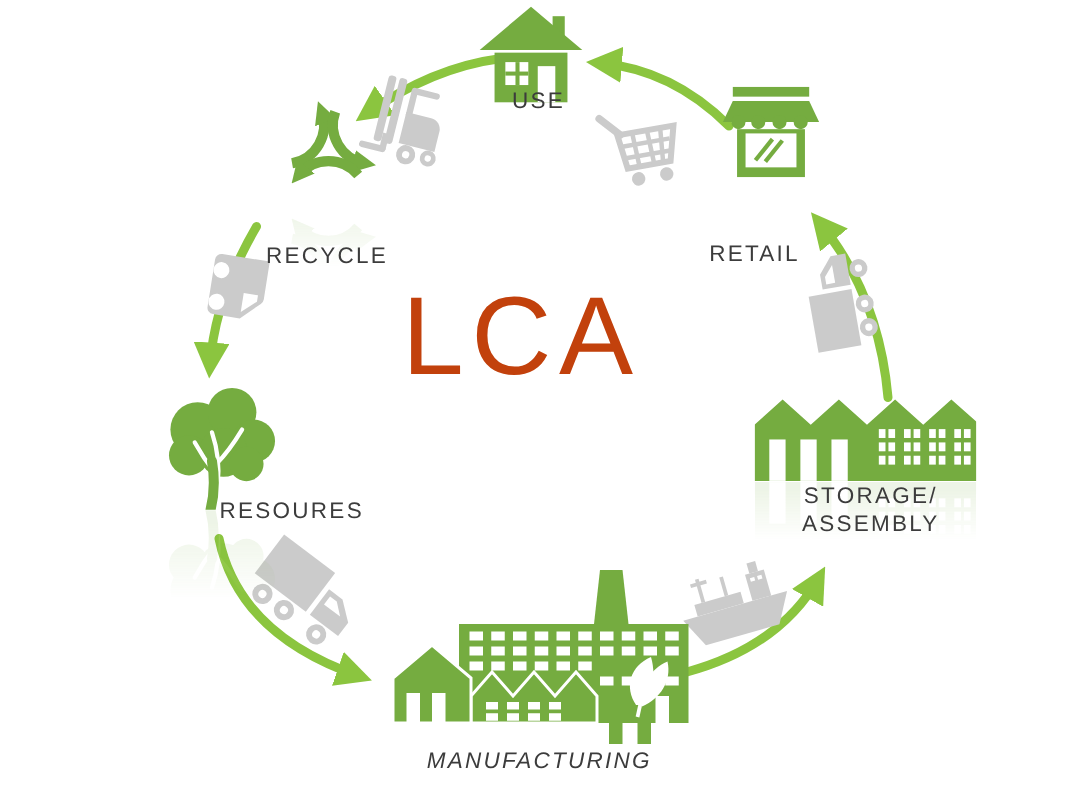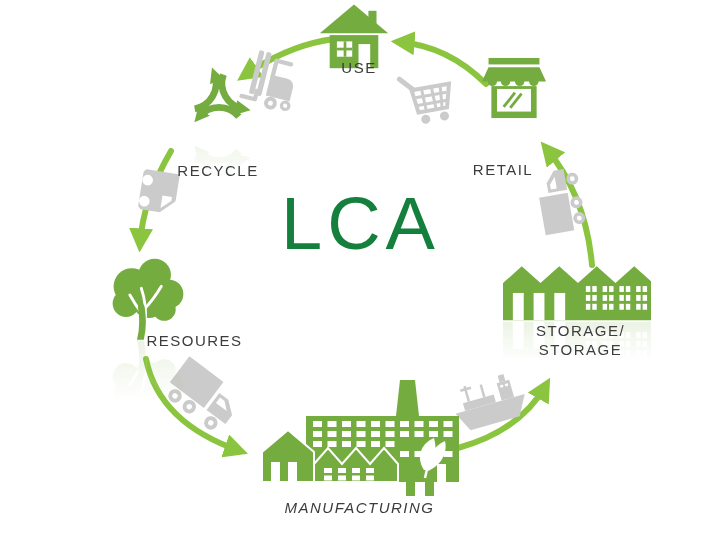--- a/index.html
+++ b/index.html
@@ -13,22 +13,22 @@
     top:100%;transform:scaleY(-1);opacity:.12;
     -webkit-mask-image:linear-gradient(to bottom,transparent 35%,rgba(0,0,0,1) 90%);
     mask-image:linear-gradient(to bottom,transparent 35%,rgba(0,0,0,1) 90%);
   }
   .lbl{
     position:absolute;text-align:center;color:#3c3c3c;font-size:15px;
     letter-spacing:1.5px;line-height:19px;white-space:nowrap;
   }
   .lbl span{display:block;}
   #lca{
-    position:absolute;left:268px;top:184px;width:185px;text-align:center;
-    font-size:74px;font-weight:300;letter-spacing:5px;color:#15803d;line-height:80px;
+    position:absolute;left:268px;top:184px;width:185px;
+    font-size:74px;font-weight:300;letter-spacing:5px;color:#c2410c;line-height:80px;
   }
   .transport{position:absolute;}
   .transport svg{display:block;width:100%;height:100%;}
   #arrows{position:absolute;left:0;top:0;width:715px;height:536px;pointer-events:none;}
   #arrows path{fill:none;stroke:#8bc53f;stroke-width:6;stroke-linecap:round;}
 </style>
 </head>
 <body>
 
 <div id="canvas">
@@ -330,21 +330,21 @@
   </div>
 
   <div class="lbl" style="left:309px;top:58px;width:100px;">USE</div>
 
   <div class="lbl" style="left:453px;top:120px;width:100px;margin-top:40px;">RETAIL</div>
 
   <div class="lbl" style="left:168px;top:134px;width:100px;margin-top:27px;">RECYCLE</div>
 
   <div class="lbl" style="left:528px;top:321px;width:105px;">
     <span>STORAGE/</span>
-    <span>STORAGE</span>
+    <span>ASSEMBLY</span>
   </div>
 
   <div class="lbl" style="left:277px;top:498px;width:165px;font-style:italic;">MANUFACTURING</div>
 
   <div class="lbl" style="left:96px;top:331px;width:105px;margin-left:46px;">RESOURES</div>
 
   <div id="lca">LCA</div>
 
 </div>
 

